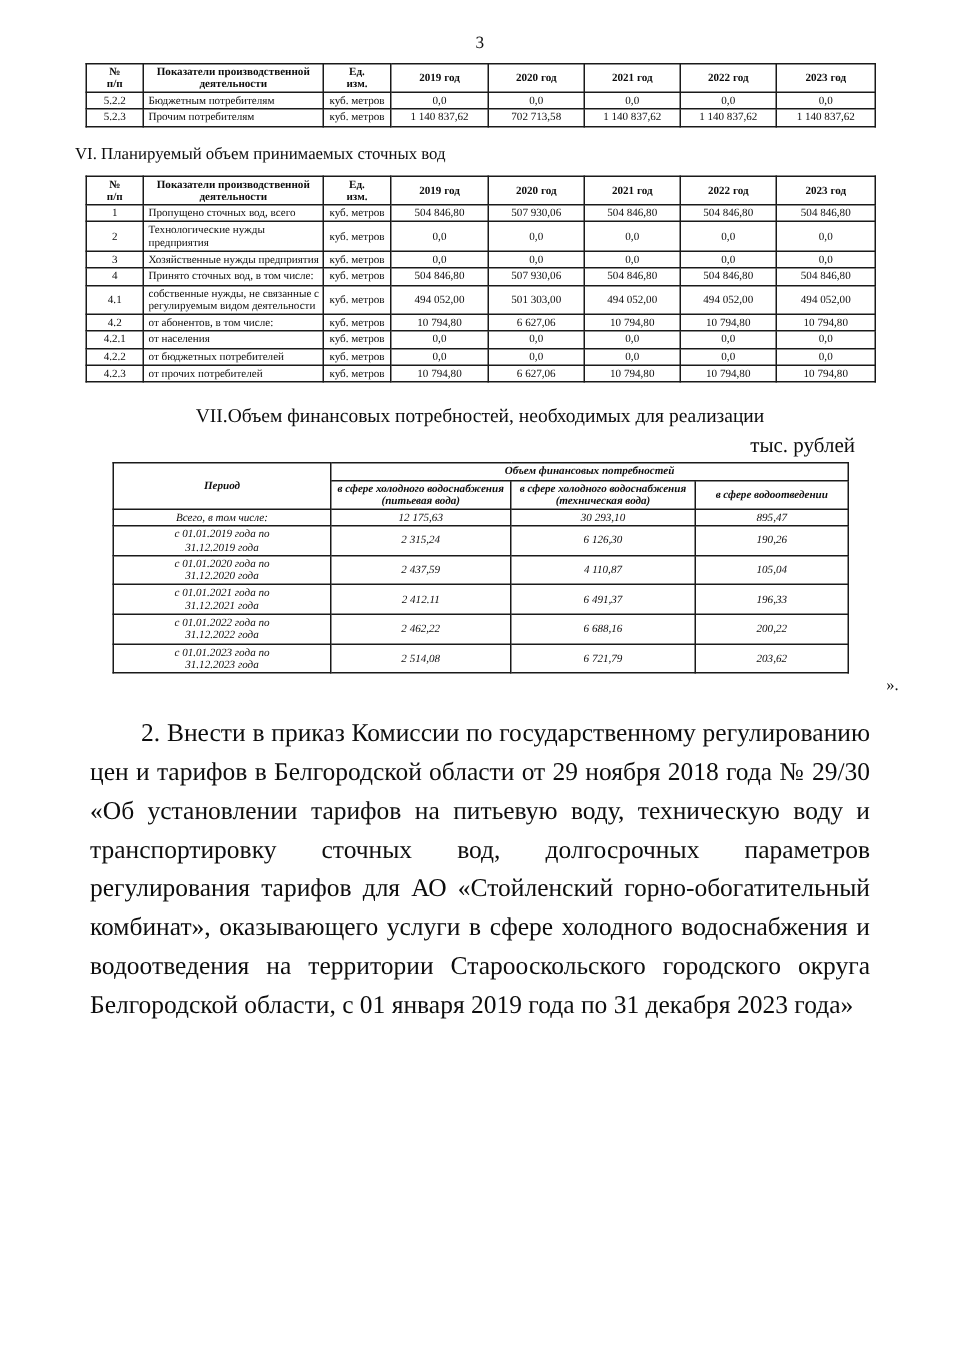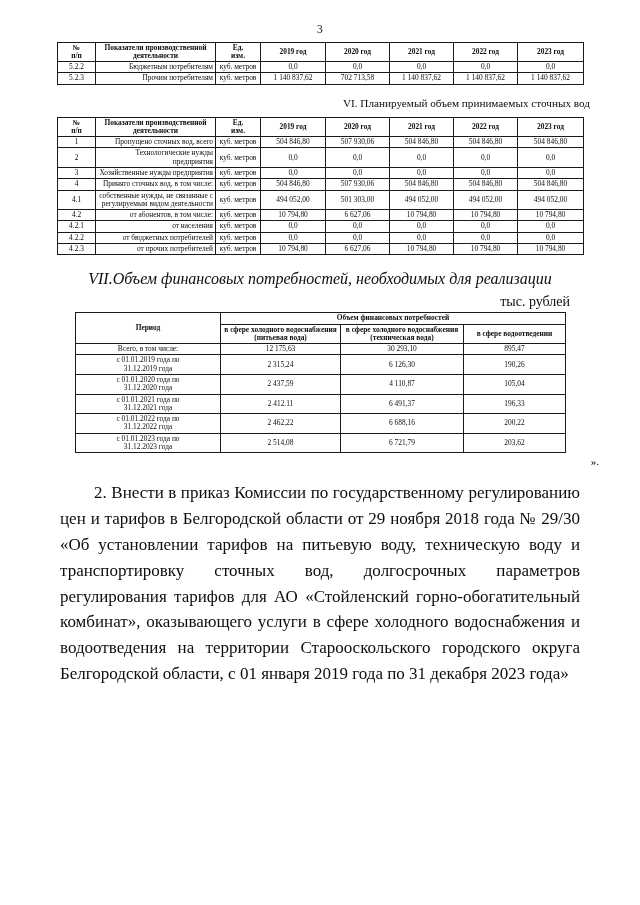--- a/index.html
+++ b/index.html
@@ -38,59 +38,58 @@
     border: 0.8px solid #1a1a1a;
     padding: 1px 2px;
     vertical-align: middle;
     font-weight: normal;
   }
   table.doc th {
     font-weight: bold;
     text-align: center;
   }
   .c { text-align: center; }
-  .l { text-align: right; padding-left: 3px !important; }
+  .l { text-align: left; padding-left: 3px !important; }
 
   
   .t1-wrap { margin: 6px auto 0; width: 526px; }
   .t1 { width: 526px; }
 
   
   .sec-head {
-    text-align: right;
+    text-align: left;
     font-size: 11.2px;
     margin: 11px auto 6px;
     line-height: 1.34;
     width: 540px;
   }
   .sec-head-2 {
     text-align: center;
-    font-size: 16px;
+    font-size: 13px;
     margin: 13px auto 4px;
     line-height: 1.38;
     width: 520px;
-    font-style: italic;
   }
 
   
   .t2-wrap { margin: 0 auto; width: 526px; }
   .t2 { width: 526px; }
 
   
   .units {
     width: 500px;
     margin: 3px auto 2px;
     text-align: right;
     font-size: 14px;
   }
 
   
   .t3-wrap { margin: 0 auto; width: 490px; }
   .t3 { width: 490px; font-size: 9.4px; }
-  .t3 td, .t3 th { padding: 3px 3px; }
+  .t3 td, .t3 th { padding: 3px 3px; font-style: italic; }
   .t3 .period { text-align: center; }
 
   
   .closing-quote {
     width: 558px;
     margin: 2px auto 0;
     text-align: right;
     font-size: 11px;
   }
 

